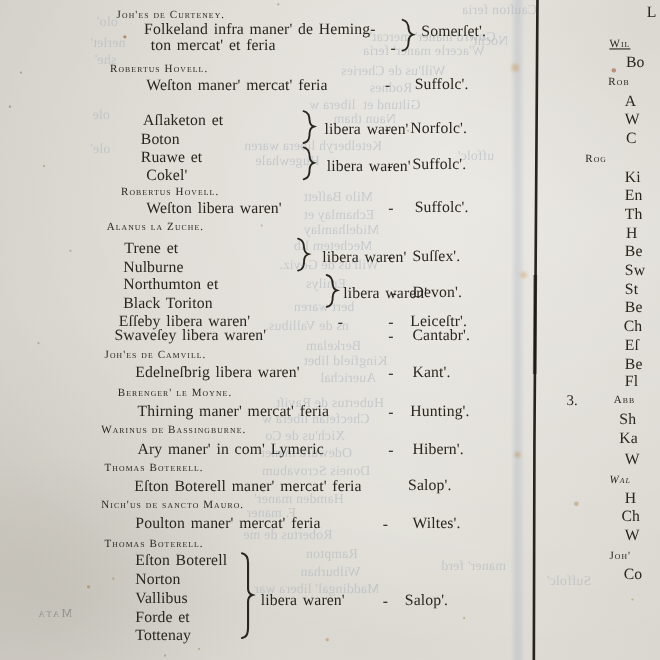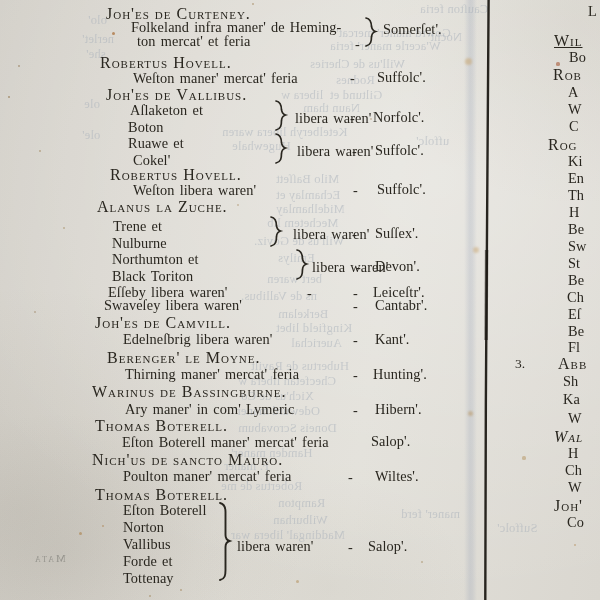--- a/index.html
+++ b/index.html
@@ -12,21 +12,21 @@
     position:relative; width:600px; height:600px;
     background:
       radial-gradient(900px 700px at 72% 30%, rgba(255,255,255,.30), rgba(255,255,255,0) 60%),
       radial-gradient(420px 320px at 3% 85%, rgba(120,112,95,.12), rgba(120,112,95,0) 70%),
       radial-gradient(300px 260px at 96% 4%, rgba(140,132,112,.10), rgba(140,132,112,0) 70%),
       radial-gradient(260px 200px at 10% 92%, rgba(110,105,95,.10), rgba(110,105,95,0) 70%),
       radial-gradient(200px 160px at 55% 98%, rgba(130,122,105,.07), rgba(130,122,105,0) 70%),
       linear-gradient(98deg,#d3d0c9,#dcd9d2 30%,#e1dfd8 62%,#dad7d0);
   }
   .t { position:absolute; white-space:pre; line-height:15px; color:var(--ink,#29261f); }
-  .h { font-size:16px; font-variant:small-caps; letter-spacing:1px; }
+  .h { font-size:10px; font-variant:small-caps; letter-spacing:1px; }
   .e,.c,.d { font-size:14.3px; letter-spacing:.1px; word-spacing:1.5px; }
   .n { font-size:13.5px; }
   .g { transform:scaleX(-1); color:var(--ghost,#a8b0ba); opacity:.5; font-size:12.5px; letter-spacing:.2px; }
   .gm { transform:scaleX(-1); position:absolute; color:#85847e; opacity:.75; font-size:11px;
         font-variant:small-caps; letter-spacing:2px; }
   .band { position:absolute; left:464px; top:0; width:13px; height:600px;
     background:linear-gradient(to right,rgba(125,140,170,0),rgba(125,140,170,.20) 45%,rgba(125,140,170,.17) 65%,rgba(125,140,170,0)); }
   svg.rule  { position:absolute; left:0; top:0; pointer-events:none; }
   svg.brace { position:absolute; overflow:visible; }
   .spk { position:absolute; border-radius:50%; }
@@ -88,21 +88,20 @@
   <div id="layer-text" class="layer">
       <div class="t h" style="left: 106px; top: 6px;">Joh'es de Curteney.</div>
       <div class="t e" style="left: 131px; top: 20px;">Folkeland infra maner' de Heming-</div>
       <div class="t e" style="left: 137px; top: 34px;">ton mercat' et feria</div>
       <div class="t d" style="left: 355px; top: 37px;">-</div>
       <div class="t c" style="left: 383px; top: 22px;">Somerſet'.</div>
       <div class="t h" style="left: 100px; top: 55px;">Robertus Hovell.</div>
       <div class="t e" style="left: 133px; top: 71px;">Weſton maner' mercat' feria</div>
       <div class="t d" style="left: 350px; top: 71px;">-</div>
       <div class="t c" style="left: 377px; top: 70px;">Suffolc'.</div>
-      <div class="t h" style="left: 106px; top: 87px;">Joh'es de Vallibus.</div>
       <div class="t e" style="left: 130px; top: 103px;">Aſlaketon et</div>
       <div class="t e" style="left: 128px; top: 120px;">Boton</div>
       <div class="t e" style="left: 295px; top: 111px;">libera waren'</div>
       <div class="t d" style="left: 350px; top: 111px;">-</div>
       <div class="t c" style="left: 373px; top: 110px;">Norfolc'.</div>
       <div class="t e" style="left: 128px; top: 136px;">Ruawe et</div>
       <div class="t e" style="left: 133px; top: 153px;">Cokel'</div>
       <div class="t e" style="left: 297px; top: 144px;">libera waren'</div>
       <div class="t d" style="left: 352px; top: 144px;">-</div>
       <div class="t c" style="left: 375px; top: 143px;">Suffolc'.</div>
@@ -156,21 +155,21 @@
       <div class="t e" style="left: 237px; top: 539px;">libera waren'</div>
       <div class="t d" style="left: 348px; top: 540px;">-</div>
       <div class="t c" style="left: 368px; top: 539px;">Salop'.</div>
       <div class="t e" style="left: 588px; top: 4px;">L</div>
       <div class="t h" style="left: 554px; top: 33px; text-decoration: underline;">Wil</div>
       <div class="t e" style="left: 569px; top: 50px;">Bo</div>
       <div class="t h" style="left: 553px; top: 67px;">Rob</div>
       <div class="t e" style="left: 568px; top: 85px;">A</div>
       <div class="t e" style="left: 568px; top: 102px;">W</div>
       <div class="t e" style="left: 569px; top: 119px;">C</div>
-      <div class="t h" style="left: 548px; top: 137px;">Rog</div>
+      <div class="t h" style="left: 532px; top: 137px;">Rog</div>
       <div class="t e" style="left: 568px; top: 154px;">Ki</div>
       <div class="t e" style="left: 568px; top: 171px; text-align: right;">En</div>
       <div class="t e" style="left: 568px; top: 188px;">Th</div>
       <div class="t e" style="left: 569px; top: 205px;">H</div>
       <div class="t e" style="left: 568px; top: 222px;">Be</div>
       <div class="t e" style="left: 568px; top: 239px;">Sw</div>
       <div class="t e" style="left: 568px; top: 256px;">St</div>
       <div class="t e" style="left: 568px; top: 273px;">Be</div>
       <div class="t e" style="left: 567px; top: 290px;">Ch</div>
       <div class="t e" style="left: 568px; top: 307px;">Eſ</div>

